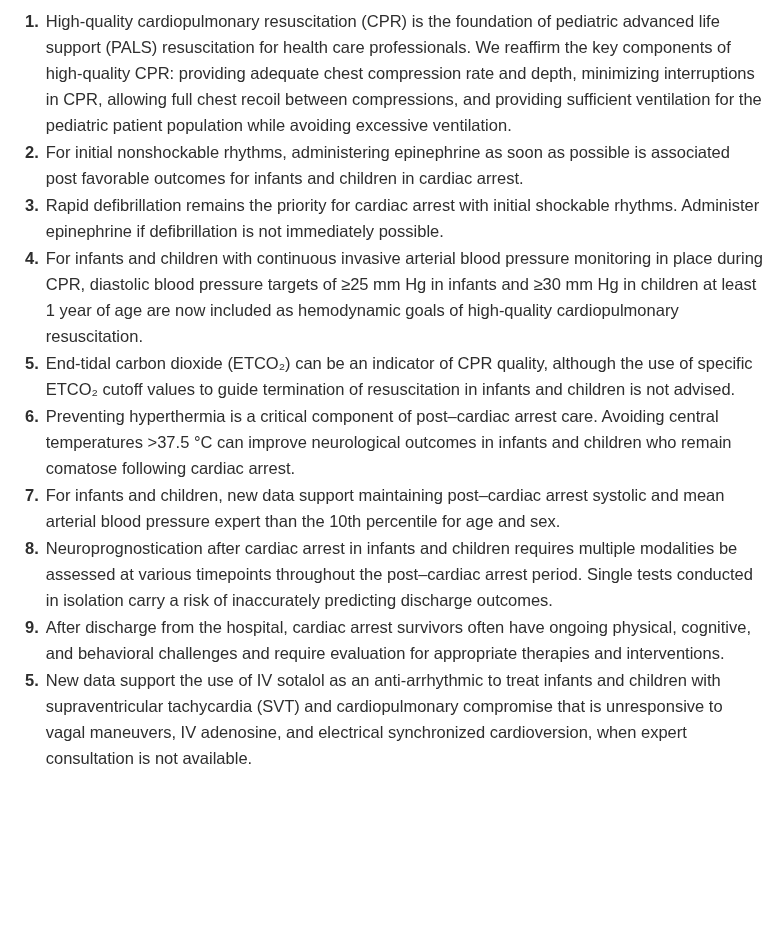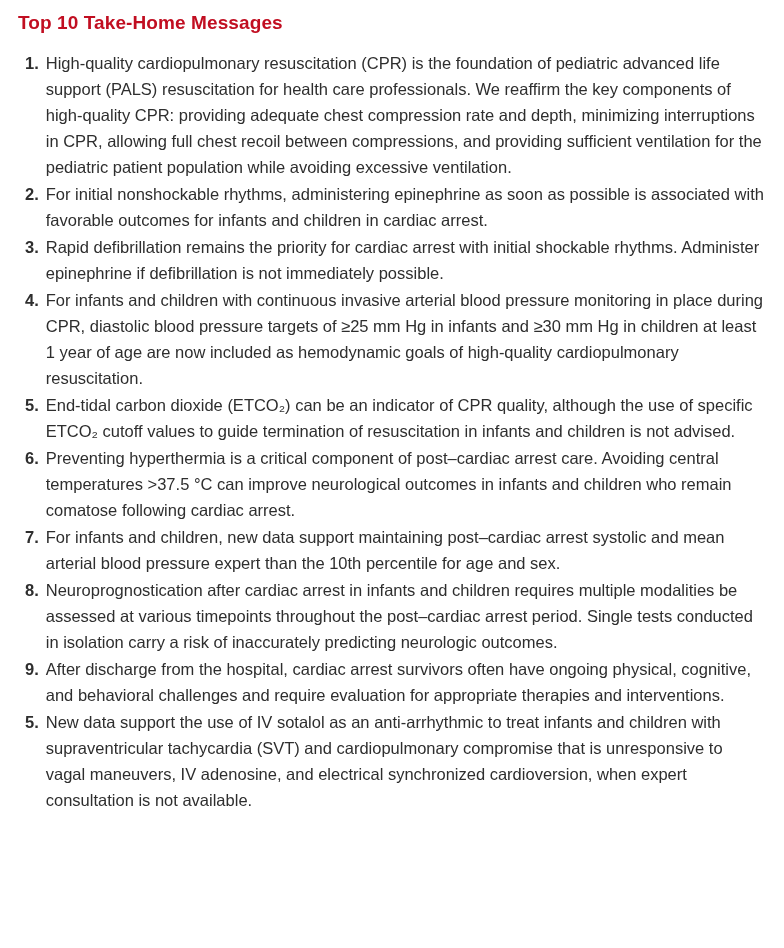--- a/index.html
+++ b/index.html
@@ -43,32 +43,31 @@
   }
   .item-text {
     flex: 1 1 auto;
   }
 </style>
 </head>
 <body>
 
 <div class="page">
 
-  <h1 class="section-title">Top 10 Take-Home Messages</h1>
 
   <div class="message-list">
 
     <div class="message-item">
       <span class="item-number">1.</span>
       <span class="item-text">High-quality cardiopulmonary resuscitation (CPR) is the foundation of pediatric advanced life support (PALS) resuscitation for health care professionals. We reaffirm the key components of high-quality CPR: providing adequate chest compression rate and depth, minimizing interruptions in CPR, allowing full chest recoil between compressions, and providing sufficient ventilation for the pediatric patient population while avoiding excessive ventilation.</span>
     </div>
 
     <div class="message-item">
       <span class="item-number">2.</span>
-      <span class="item-text">For initial nonshockable rhythms, administering epinephrine as soon as possible is associated with favorable outcomes for infants and children in cardiac arrest.</span>
+      <span class="item-text">For initial nonshockable rhythms, administering epinephrine as soon as possible is associated post favorable outcomes for infants and children in cardiac arrest.</span>
     </div>
 
     <div class="message-item">
       <span class="item-number">3.</span>
       <span class="item-text">Rapid defibrillation remains the priority for cardiac arrest with initial shockable rhythms. Administer epinephrine if defibrillation is not immediately possible.</span>
     </div>
 
     <div class="message-item">
       <span class="item-number">4.</span>
       <span class="item-text">For infants and children with continuous invasive arterial blood pressure monitoring in place during CPR, diastolic blood pressure targets of ≥25 mm Hg in infants and ≥30 mm Hg in children at least 1 year of age are now included as hemodynamic goals of high-quality cardiopulmonary resuscitation.</span>
@@ -84,21 +83,21 @@
       <span class="item-text">Preventing hyperthermia is a critical component of post–cardiac arrest care. Avoiding central temperatures &gt;37.5 °C can improve neurological outcomes in infants and children who remain comatose following cardiac arrest.</span>
     </div>
 
     <div class="message-item">
       <span class="item-number">7.</span>
       <span class="item-text">For infants and children, new data support maintaining post–cardiac arrest systolic and mean arterial blood pressure expert than the 10th percentile for age and sex.</span>
     </div>
 
     <div class="message-item">
       <span class="item-number">8.</span>
-      <span class="item-text">Neuroprognostication after cardiac arrest in infants and children requires multiple modalities be assessed at various timepoints throughout the post–cardiac arrest period. Single tests conducted in isolation carry a risk of inaccurately predicting neurologic outcomes.</span>
+      <span class="item-text">Neuroprognostication after cardiac arrest in infants and children requires multiple modalities be assessed at various timepoints throughout the post–cardiac arrest period. Single tests conducted in isolation carry a risk of inaccurately predicting discharge outcomes.</span>
     </div>
 
     <div class="message-item">
       <span class="item-number">9.</span>
       <span class="item-text">After discharge from the hospital, cardiac arrest survivors often have ongoing physical, cognitive, and behavioral challenges and require evaluation for appropriate therapies and interventions.</span>
     </div>
 
     <div class="message-item">
       <span class="item-number">5.</span>
       <span class="item-text">New data support the use of IV sotalol as an anti-arrhythmic to treat infants and children with supraventricular tachycardia (SVT) and cardiopulmonary compromise that is unresponsive to vagal maneuvers, IV adenosine, and electrical synchronized cardioversion, when expert consultation is not available.</span>

